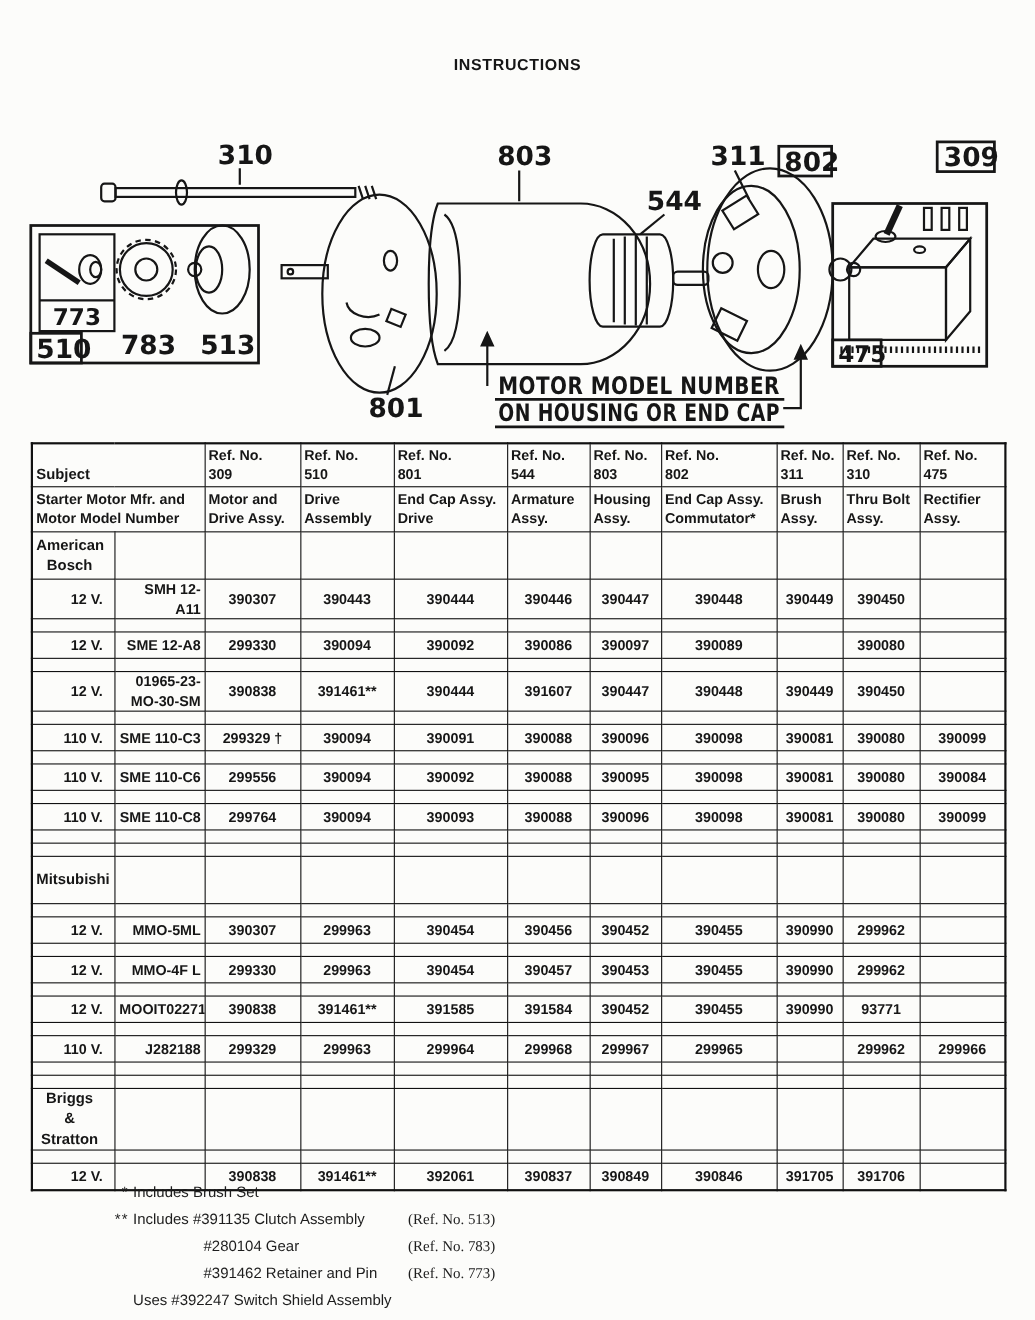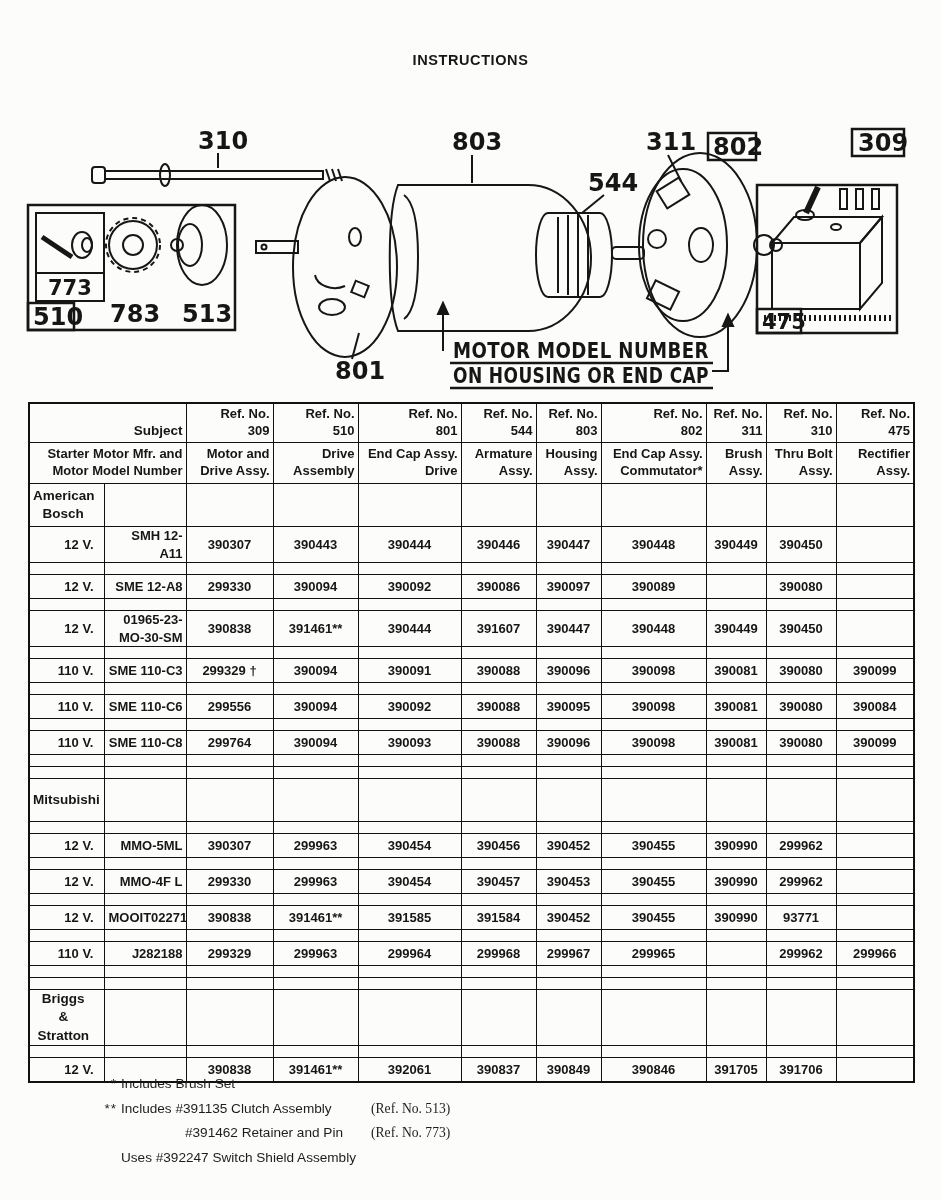--- a/index.html
+++ b/index.html
@@ -27,21 +27,21 @@
   
   .parts-table{
     position:absolute;top:402px;left:28px;width:885px;
     border-collapse:collapse;table-layout:fixed;
     font-family:"Liberation Sans",sans-serif;font-size:13px;font-weight:700;
     border:2.5px solid #111;
   }
   .parts-table th,.parts-table td{
     border:1.6px solid #111;padding:0 3px;overflow:hidden;white-space:pre-line;
   }
-  .parts-table th{text-align:right;vertical-align:middle;line-height:1.3;}
+  .parts-table th{text-align:left;vertical-align:middle;line-height:1.3;}
   th.subject{vertical-align:bottom;font-size:13.5px;padding-bottom:2px;}
   thead tr.h1 th{height:36px;}
   thead tr.h2 th{height:40px;}
   td.voltage{text-align:right;padding-right:10px;vertical-align:middle;}
   td.model{text-align:right;padding-left:4px;vertical-align:middle;line-height:1.35;}
   td.val{text-align:center;vertical-align:middle;}
   tr.data-row td{height:23px;}
   tr.spacer-row td{height:11px;}
   tr.section-row td{height:42px;}
   td.section-label{text-align:center;padding-left:3px;font-size:13.5px;vertical-align:middle;line-height:1.35;}
@@ -594,20 +594,23 @@
   </table>
 
   <div class="footnotes">
     <div class="fn-line">
       <span class="fn-marker">*</span><span class="fn-text">Includes Brush Set</span><span class="fn-ref"></span>
     </div>
     <div class="fn-line">
       <span class="fn-marker">**</span><span class="fn-text">Includes #391135 Clutch Assembly</span><span class="fn-ref">(Ref. No. 513)</span>
     </div>
     <div class="fn-line fn-indent">
+      <span class="fn-marker"></span><span class="fn-text">#280104 Gear</span><span class="fn-ref">(Ref. No. 783)</span>
+    </div>
+    <div class="fn-line fn-indent">
       <span class="fn-marker"></span><span class="fn-text">#391462 Retainer and Pin</span><span class="fn-ref">(Ref. No. 773)</span>
     </div>
     <div class="fn-line">
       <span class="fn-marker"></span><span class="fn-text">Uses #392247 Switch Shield Assembly</span><span class="fn-ref"></span>
     </div>
   </div>
 
 </div>
 
 </body></html>

